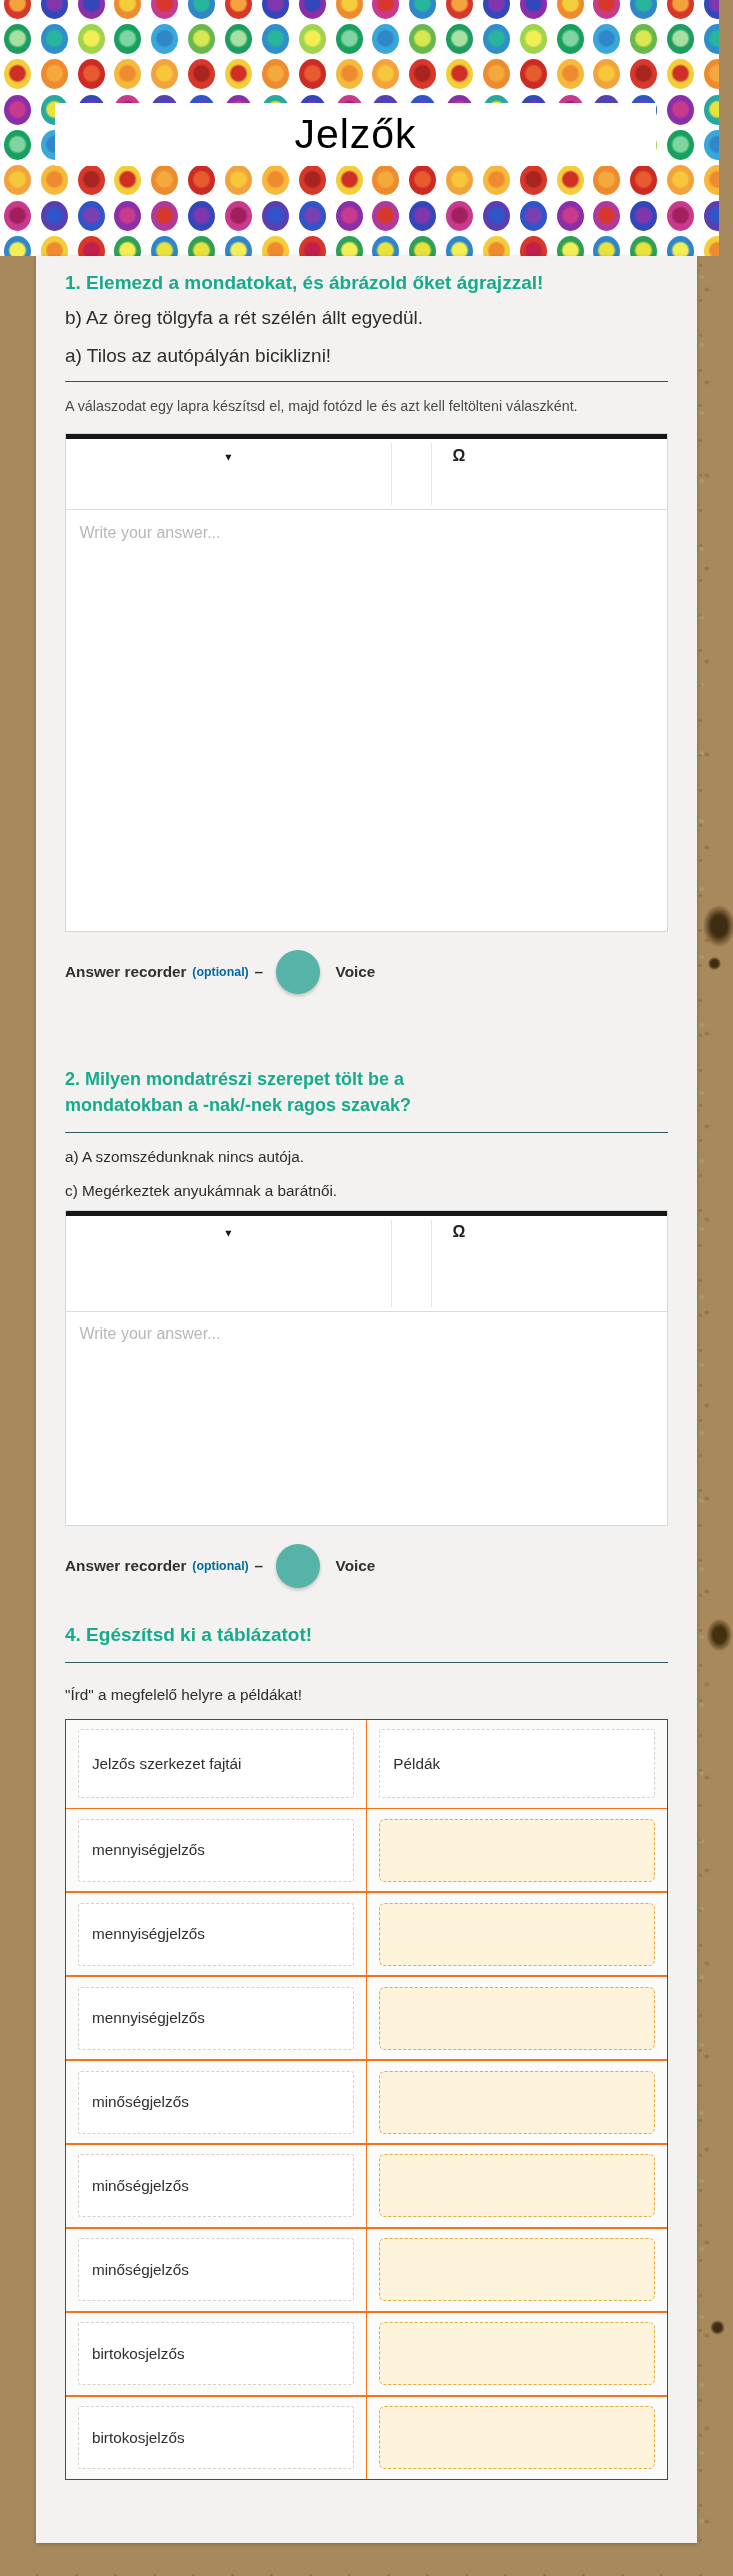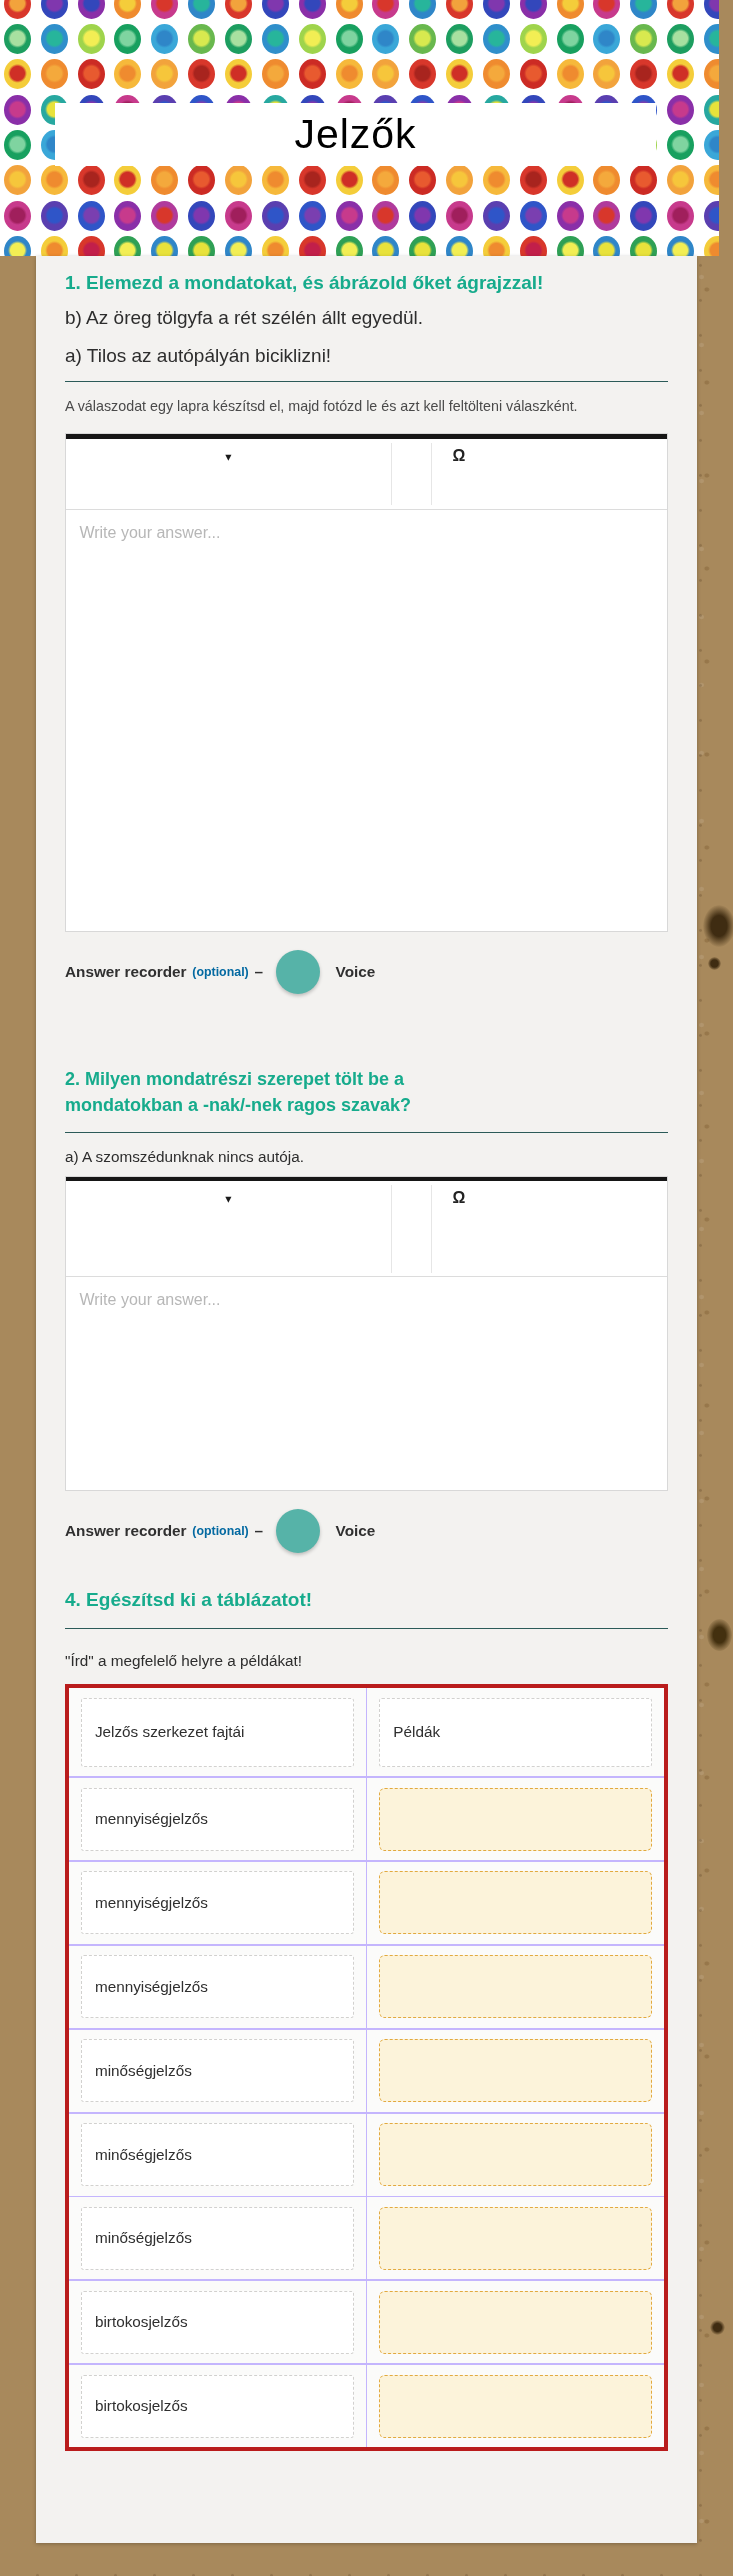--- a/index.html
+++ b/index.html
@@ -49,21 +49,21 @@
   .recorder{display:flex;align-items:center;margin-top:18px;height:44px;}
   .rec-label{font-size:15.3px;font-weight:bold;color:#303030;}
   .rec-opt{font-size:12.4px;font-weight:bold;color:#0369a1;margin-left:5.7px;}
   .rec-dash{font-size:15.3px;font-weight:bold;color:#303030;margin-left:5.7px;}
   .voice-btn{width:44px;height:44px;border-radius:50%;background:#56b3a8;margin-left:13.4px;
     box-shadow:0 1.9px 3.8px rgba(0,0,0,.22);cursor:pointer;border:none;}
   .voice-label{font-size:15.3px;font-weight:bold;color:#303030;margin-left:15.3px;}
   .gap-between{height:72px;}
   .gap-small{height:34px;}
   
-  .qtable{margin-top:13.4px;border:4px solid #b91c1c;background:#c4b5fd;padding:0;}
+  .qtable{margin-top:13.4px;border:1px solid #b91c1c;background:#f97316;padding:0;}
   .trow{display:flex;gap:1.9px;margin-top:1.9px;}
   .trow:first-child{margin-top:0;}
   .tcell{flex:1 1 50%;background:#fbfbfa;box-sizing:border-box;padding:9.5px 11.5px;height:82px;}
   .trow.head .tcell{height:88px;}
   .label-box{height:100%;box-sizing:border-box;border:1.9px dashed #d2d1cf;border-radius:2.9px;
     background:#fff;display:flex;align-items:center;padding-left:13.4px;
     font-size:15.3px;color:#2f2f2f;}
   .drop-box{height:100%;box-sizing:border-box;border:1.9px dashed #e2a93f;border-radius:5.7px;
     background:#fcf3da;cursor:pointer;}
 </style>
@@ -276,20 +276,21 @@
       <span class="voice-label">Voice</span>
     </div>
   </div>
 
   <div class="gap-between"></div>
 
   <div>
     <div class="sec-heading narrow">2. Milyen mondatrészi szerepet tölt be a mondatokban a -nak/-nek ragos szavak?</div>
     <hr class="teal-hr" style="margin-top:13.4px">
     <div class="small-item">a) A szomszédunknak nincs autója.</div>
+    <div class="small-item">c) Megérkeztek anyukámnak a barátnői.</div>
 
     <div class="editor tall" style="margin-top:8.6px">
       <div class="ed-top"></div>
       <div class="ed-toolbar">
         <div class="ed-left">
             <span class="ed-caret">▾</span>
           </div>
         <div class="ed-sep"></div>
         <div class="ed-slot"></div>
         <div class="ed-sep"></div>

